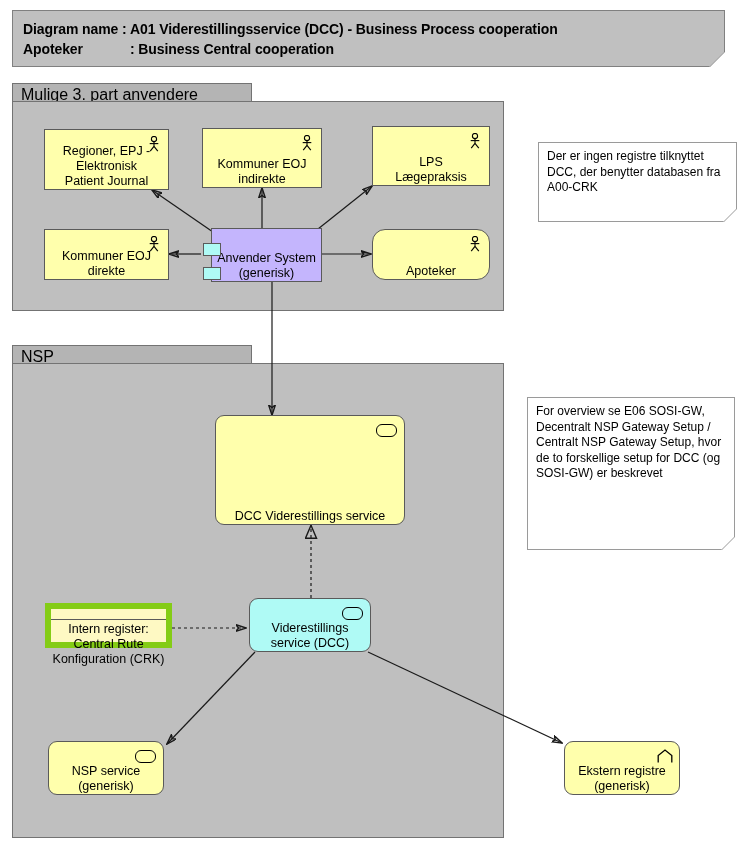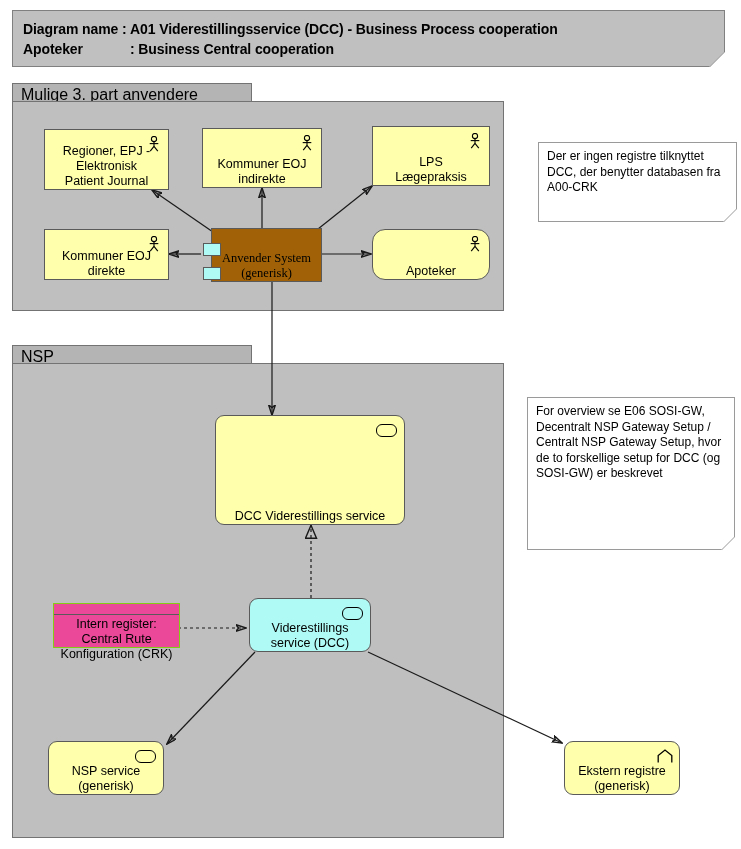--- a/index.html
+++ b/index.html
@@ -56,42 +56,42 @@
   
   .node{
     position:absolute;box-sizing:border-box;
     border:1px solid #5a5a5a;
     display:flex;align-items:flex-end;justify-content:center;
     font-size:12.5px;color:#000;line-height:15px;text-align:center;
   }
   .node .lbl{padding-top:6px;white-space:pre-line;}
   .actor-node{background:#ffffac;}
   .service-node{background:#ffffac;border-radius:9px;}
-  .component-node{background:#a16207;font-family:Liberation Serif, serif;}
+  .component-node{background:#c4b5fd;}
   .app-service-node{background:#affaf5;border-radius:9px;}
 
   
   .icon{position:absolute;}
   .icon-actor{top:6px;right:8px;width:12px;height:16px;}
   .icon-service{top:8px;right:7px;width:19px;height:11px;
     border:1.6px solid #000;border-radius:6px;background:transparent;}
   .icon-arch{top:7px;right:6px;width:16px;height:14px;}
 
   
   .comp-tab{
     position:absolute;left:-9px;width:18px;height:13px;
     background:#affaf5;border:1px solid #5a5a5a;box-sizing:border-box;
   }
   .comp-tab.t1{top:14px;}
   .comp-tab.t2{top:38px;}
 
   
   .data-node{
-    position:absolute;box-sizing:border-box;background:#ec4899;
-    border:1px solid #84cc16;overflow:visible;margin-left:8px;
+    position:absolute;box-sizing:border-box;background:#fef9c3;
+    border:6px solid #84cc16;overflow:visible;
   }
   .data-node .hdr{
     position:absolute;left:0;top:0;right:0;height:11px;
     border-bottom:1px solid #5a5a5a;box-sizing:border-box;
   }
   .data-node .lbl{
     position:absolute;left:0;top:13px;width:100%;text-align:center;
     font-size:12.5px;line-height:15px;color:#000;white-space:pre-line;
   }
 

